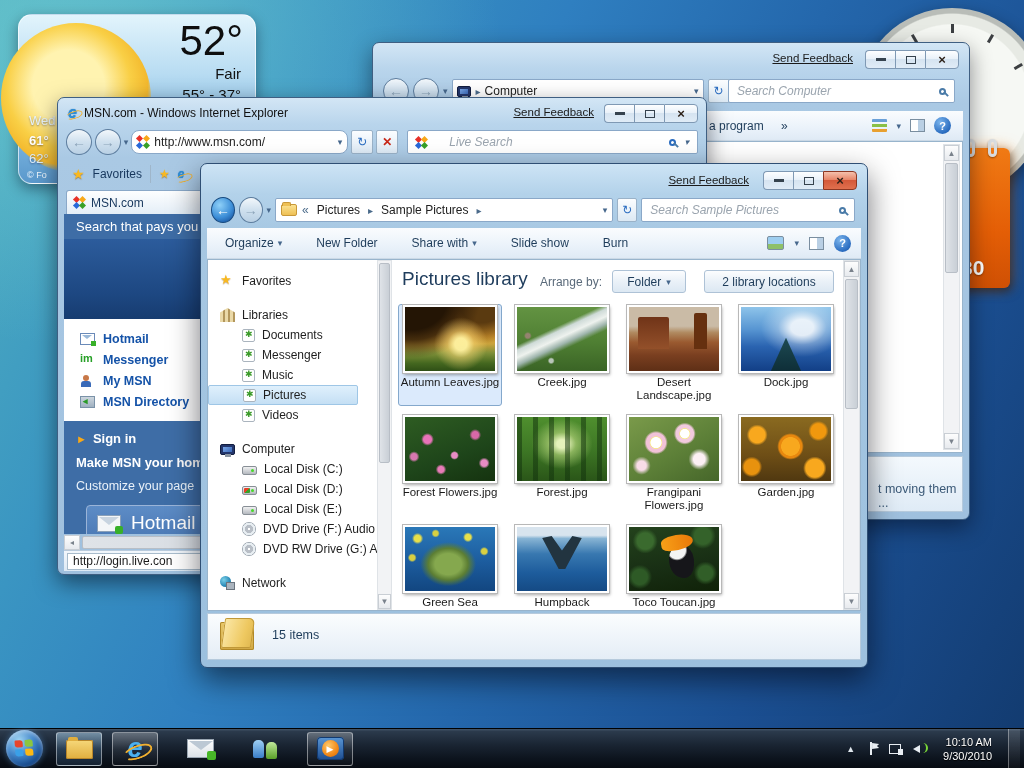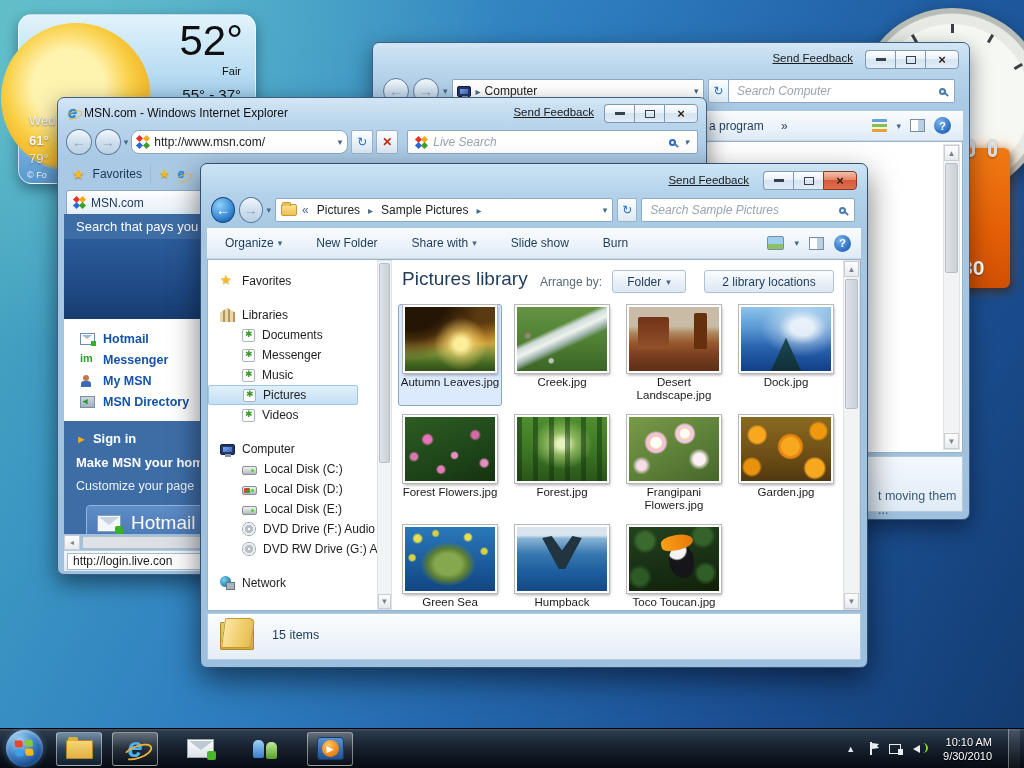--- a/index.html
+++ b/index.html
@@ -11,21 +11,21 @@
   }
   .abs { position:absolute; }
 
   
   .gadget-weather { left:18px; top:14px; width:238px; height:170px; border-radius:14px; z-index:3;
     background:linear-gradient(180deg,#e2f4fc 0%,#b8dcf2 35%,#7cb6e0 72%,#5a98cc 100%);
     border:1px solid rgba(255,255,255,.65); box-shadow:0 5px 14px rgba(0,0,20,.4); }
   .sun { left:-18px; top:8px; width:150px; height:150px; border-radius:50%;
     background:radial-gradient(circle at 45% 42%, #fff3b0 0 30%, #f9cf45 52%, #f3b92e 66%, rgba(243,185,46,0) 72%); }
   .wx-temp { right:12px; top:2px; font-size:42px; color:#0e0e0e; }
-  .wx-cond { right:14px; top:50px; font-size:11px; color:#111; }
+  .wx-cond { right:14px; top:50px; font-size:15px; color:#111; }
   .wx-range { right:14px; top:71px; font-size:15px; color:#111; }
   .wx-city { right:14px; top:95px; font-size:14.5px; color:#101010; }
   .wx-day { left:10px; top:98px; font-size:13px; color:#e8f4fb; text-shadow:0 1px 2px rgba(0,0,60,.4); }
   .wx-hi { left:10px; top:118px; font-size:13px; font-weight:bold; color:#fff; text-shadow:0 1px 2px rgba(0,0,60,.4); }
   .wx-lo { left:10px; top:136px; font-size:13px; color:#dcecf8; text-shadow:0 1px 2px rgba(0,0,60,.4); }
   .wx-copy { left:8px; bottom:3px; font-size:9px; color:#eef6fc; }
 
   .gadget-clock { left:858px; top:8px; width:188px; height:188px; border-radius:50%; z-index:1;
     background:radial-gradient(circle, #f6f8f4 0 58%, #e7eae4 59% 66%, #b9bdb8 67% 72%, #e9ebe7 73% 82%, #8e928f 83% 92%, #63676a 93% 100%);
     box-shadow:0 6px 16px rgba(0,0,0,.45); }
@@ -77,21 +77,21 @@
   .cw-crumb { width:252px; height:24px; padding:0 4px; }
   .cw-search { position:absolute; left:355px; top:36px; width:227px; height:24px; }
   .cw-toolbar { position:absolute; left:6px; right:6px; top:68px; height:30px; }
   .cw-frag { position:absolute; left:330px; font-size:12px; color:#1e3c5a; }
   .cw-more { position:absolute; left:402px; font-size:12px; color:#1e3c5a; }
   .cw-viewics { position:absolute; right:12px; display:flex; align-items:center; gap:9px; }
   .cw-body { position:absolute; left:6px; top:98px; right:6px; bottom:66px; background:#fff; border:1px solid #98b4cc; }
   .cw-scroll { position:absolute; right:9px; top:101px; width:17px; bottom:69px; }
   .cw-details { position:absolute; left:6px; right:6px; bottom:7px; height:56px; border:1px solid #b6cadc;
     background:linear-gradient(180deg,#f4f9fd,#dfebf6); }
-  .cw-dfrag { position:absolute; left:498px; top:32px; font-size:12.5px; color:#3c5a78; }
+  .cw-dfrag { position:absolute; left:498px; top:25px; font-size:12.5px; color:#3c5a78; }
   .detailsicon { width:15px; height:13px; background:
      linear-gradient(180deg,#6aa0d8 0 3px, transparent 3px 5px, #8ac048 5px 8px, transparent 8px 10px, #e8a030 10px 13px);
      border-radius:1px; }
 
   
   #win-ie { left:57px; top:97px; width:650px; height:478px; z-index:4; box-shadow:0 8px 22px rgba(0,0,10,.5); }
   .ie-title { position:absolute; left:10px; top:6px; display:flex; align-items:center; gap:7px; font-size:12px; color:#101010; }
   .e-icon { color:#2e8fd8; font-size:16px; font-weight:bold; font-style:italic; text-shadow:0 0 1px #1a6ab0; position:relative; }
   .e-icon::after { content:""; position:absolute; left:-2px; top:7px; width:15px; height:6px; border:1.5px solid #f0b030; border-left-color:transparent;
     border-radius:50%; transform:rotate(-18deg); }
@@ -413,21 +413,21 @@
 </div>
 
 <div class="abs gadget-weather">
   <div class="abs sun"></div>
   <span class="abs wx-temp">52°</span>
   <span class="abs wx-cond">Fair</span>
   <span class="abs wx-range">55° - 37°</span>
   <span class="abs wx-city">Redmond, WA</span>
   <span class="abs wx-day">Wed</span>
   <span class="abs wx-hi">61°</span>
-  <span class="abs wx-lo">79°</span>
+  <span class="abs wx-lo">62°</span>
   <span class="abs wx-copy">© Fo</span>
 </div>
 
 <div class="abs win glass" id="win-ie">
   <div class="ie-title">
     <span class="e-icon">e</span>
     <span>MSN.com - Windows Internet Explorer</span>
   </div>
   <span class="sendfb">Send Feedback</span>
   <div class="caption-btns">
@@ -459,21 +459,21 @@
       <span style="flex:1">http://www.msn.com/</span>
       <span class="dd">▾</span>
     </div>
     <div class="mini-btn">
         <span style="color:#2a6cc0">↻</span>
       </div>
     <div class="mini-btn">
         <span style="color:#c82818;font-weight:bold">✕</span>
       </div>
     <div class="searchbox ie-search">
-      <span style="display:flex;align-items:center;gap:6px">
+      <span style="display:flex;align-items:center;gap:22px">
         <span class="butterfly" style="width:11px;height:11px">
             <i></i>
             <i></i>
             <i></i>
             <i></i>
           </span>
         <span>Live Search</span>
       </span>
       <span style="display:flex;align-items:center;gap:8px">
         <span class="mag" style="border-color:#2a6cc0"></span>

